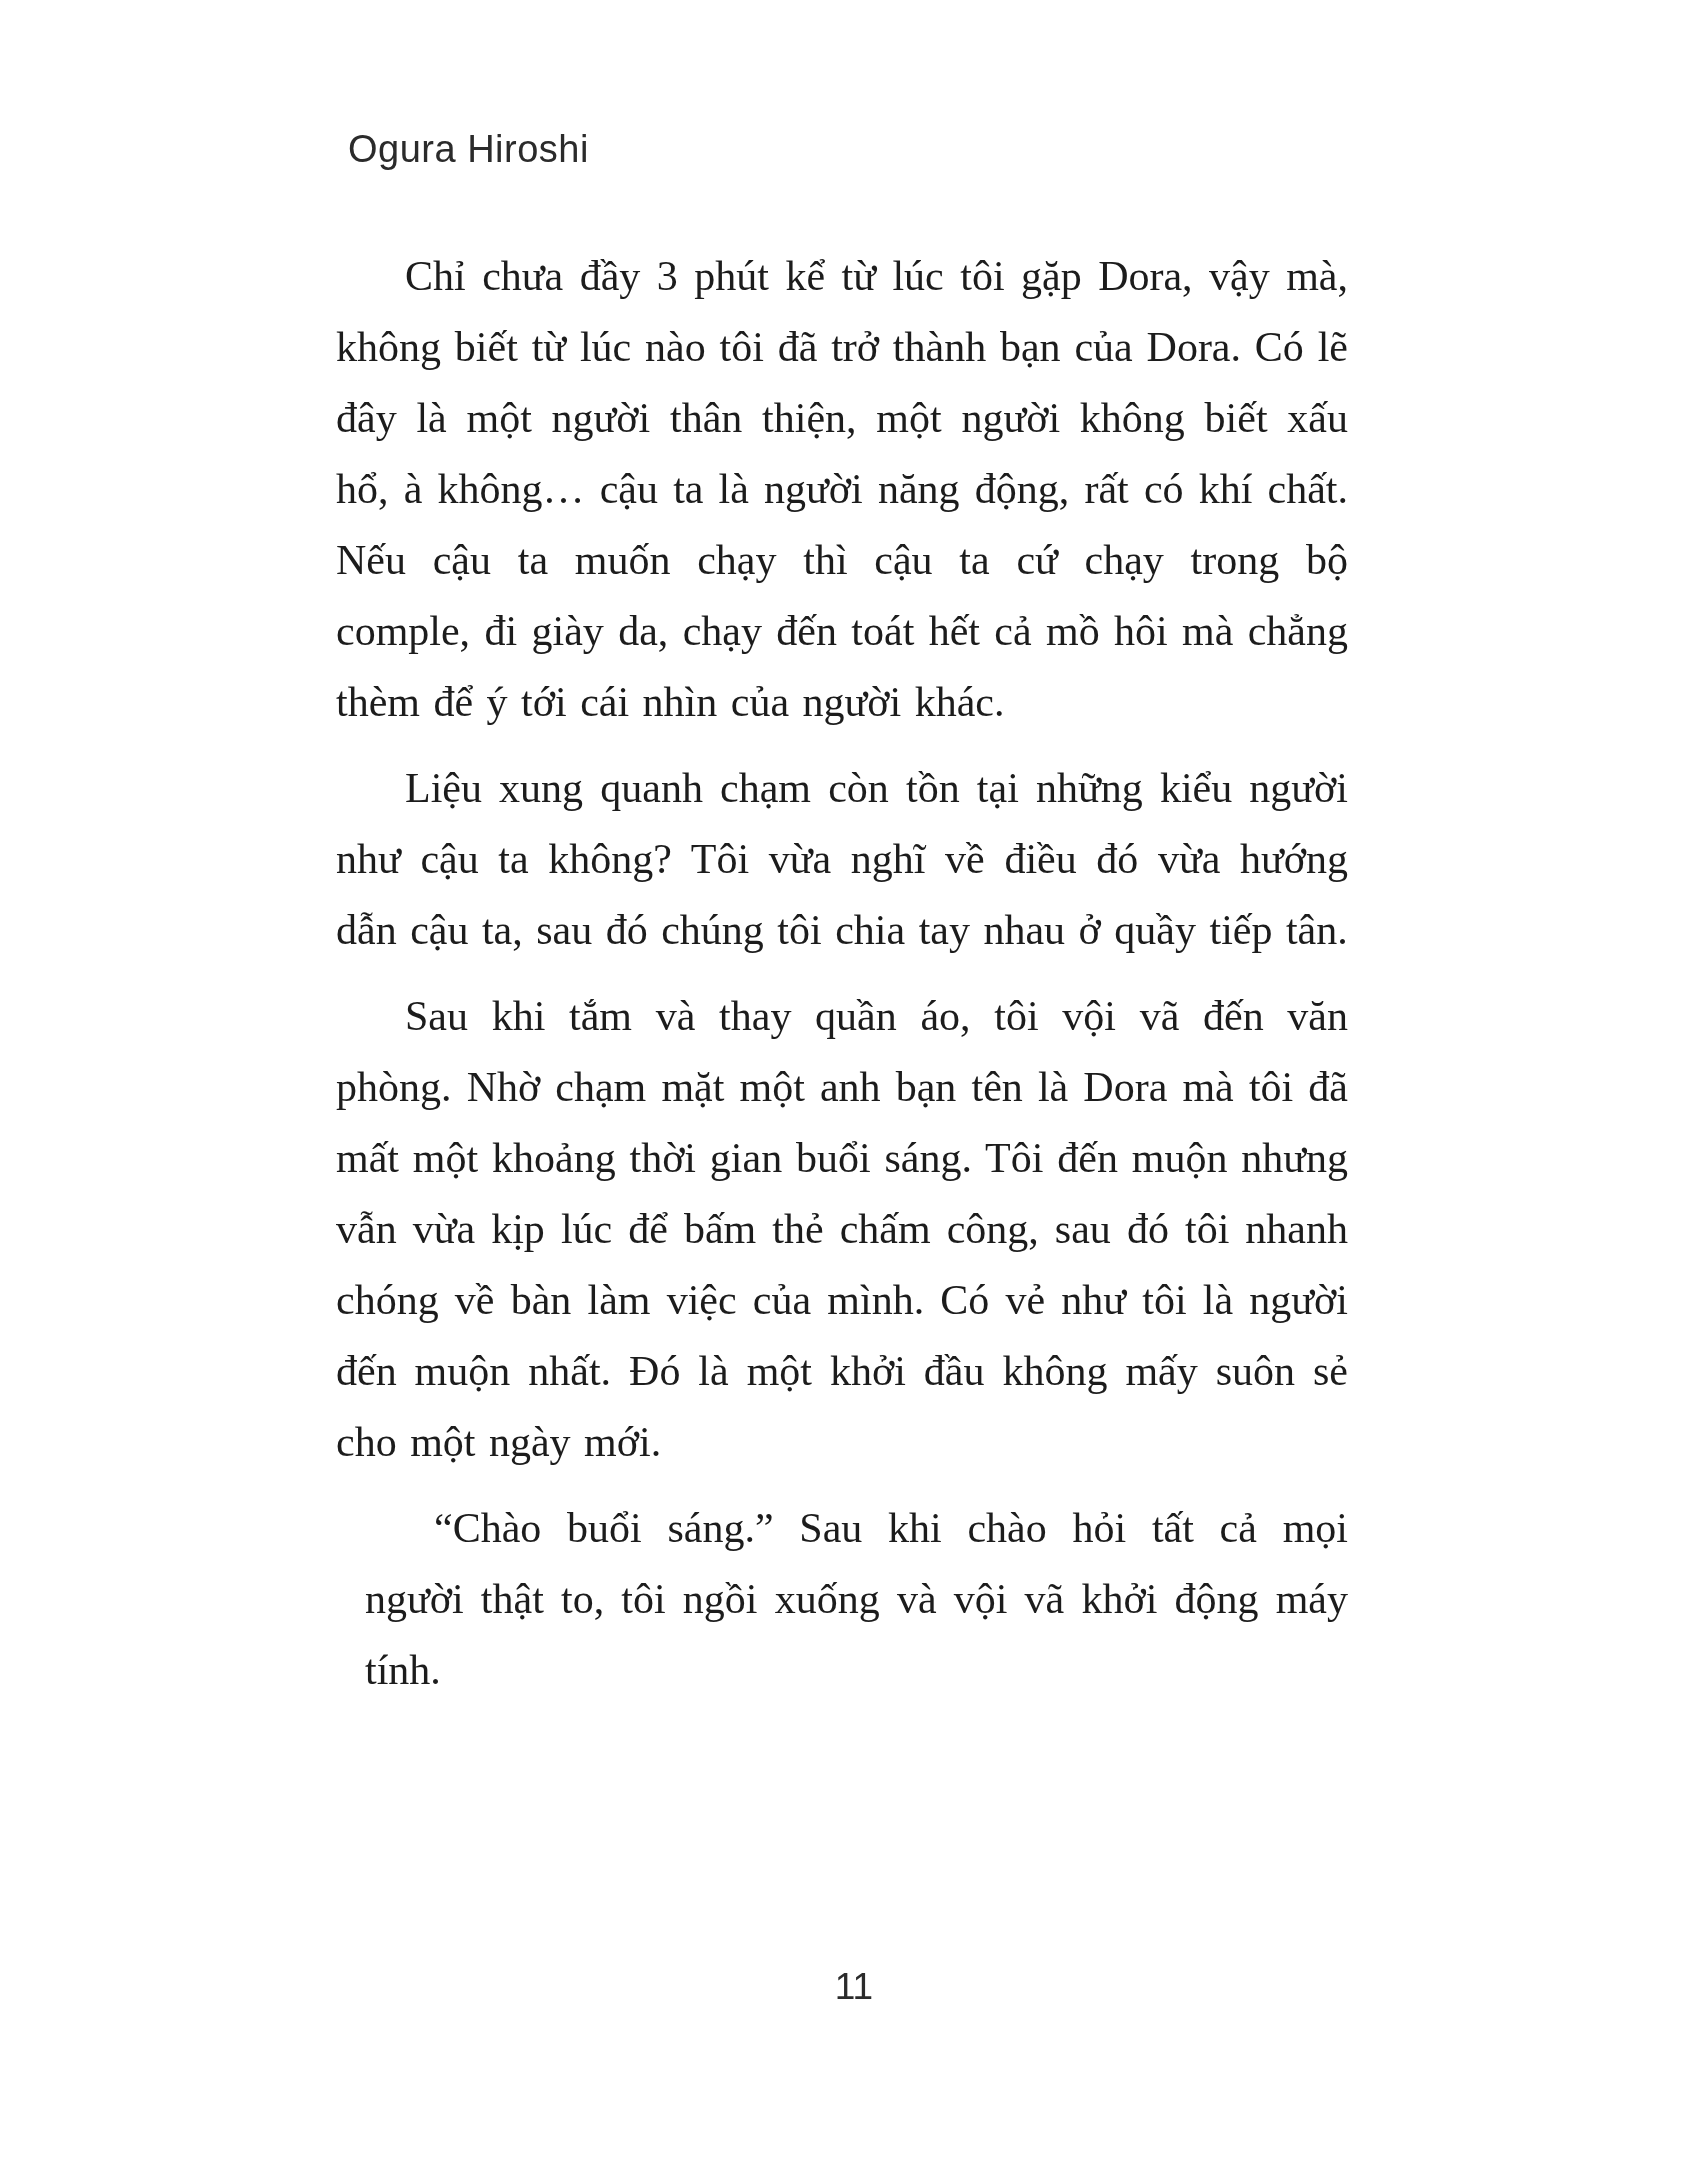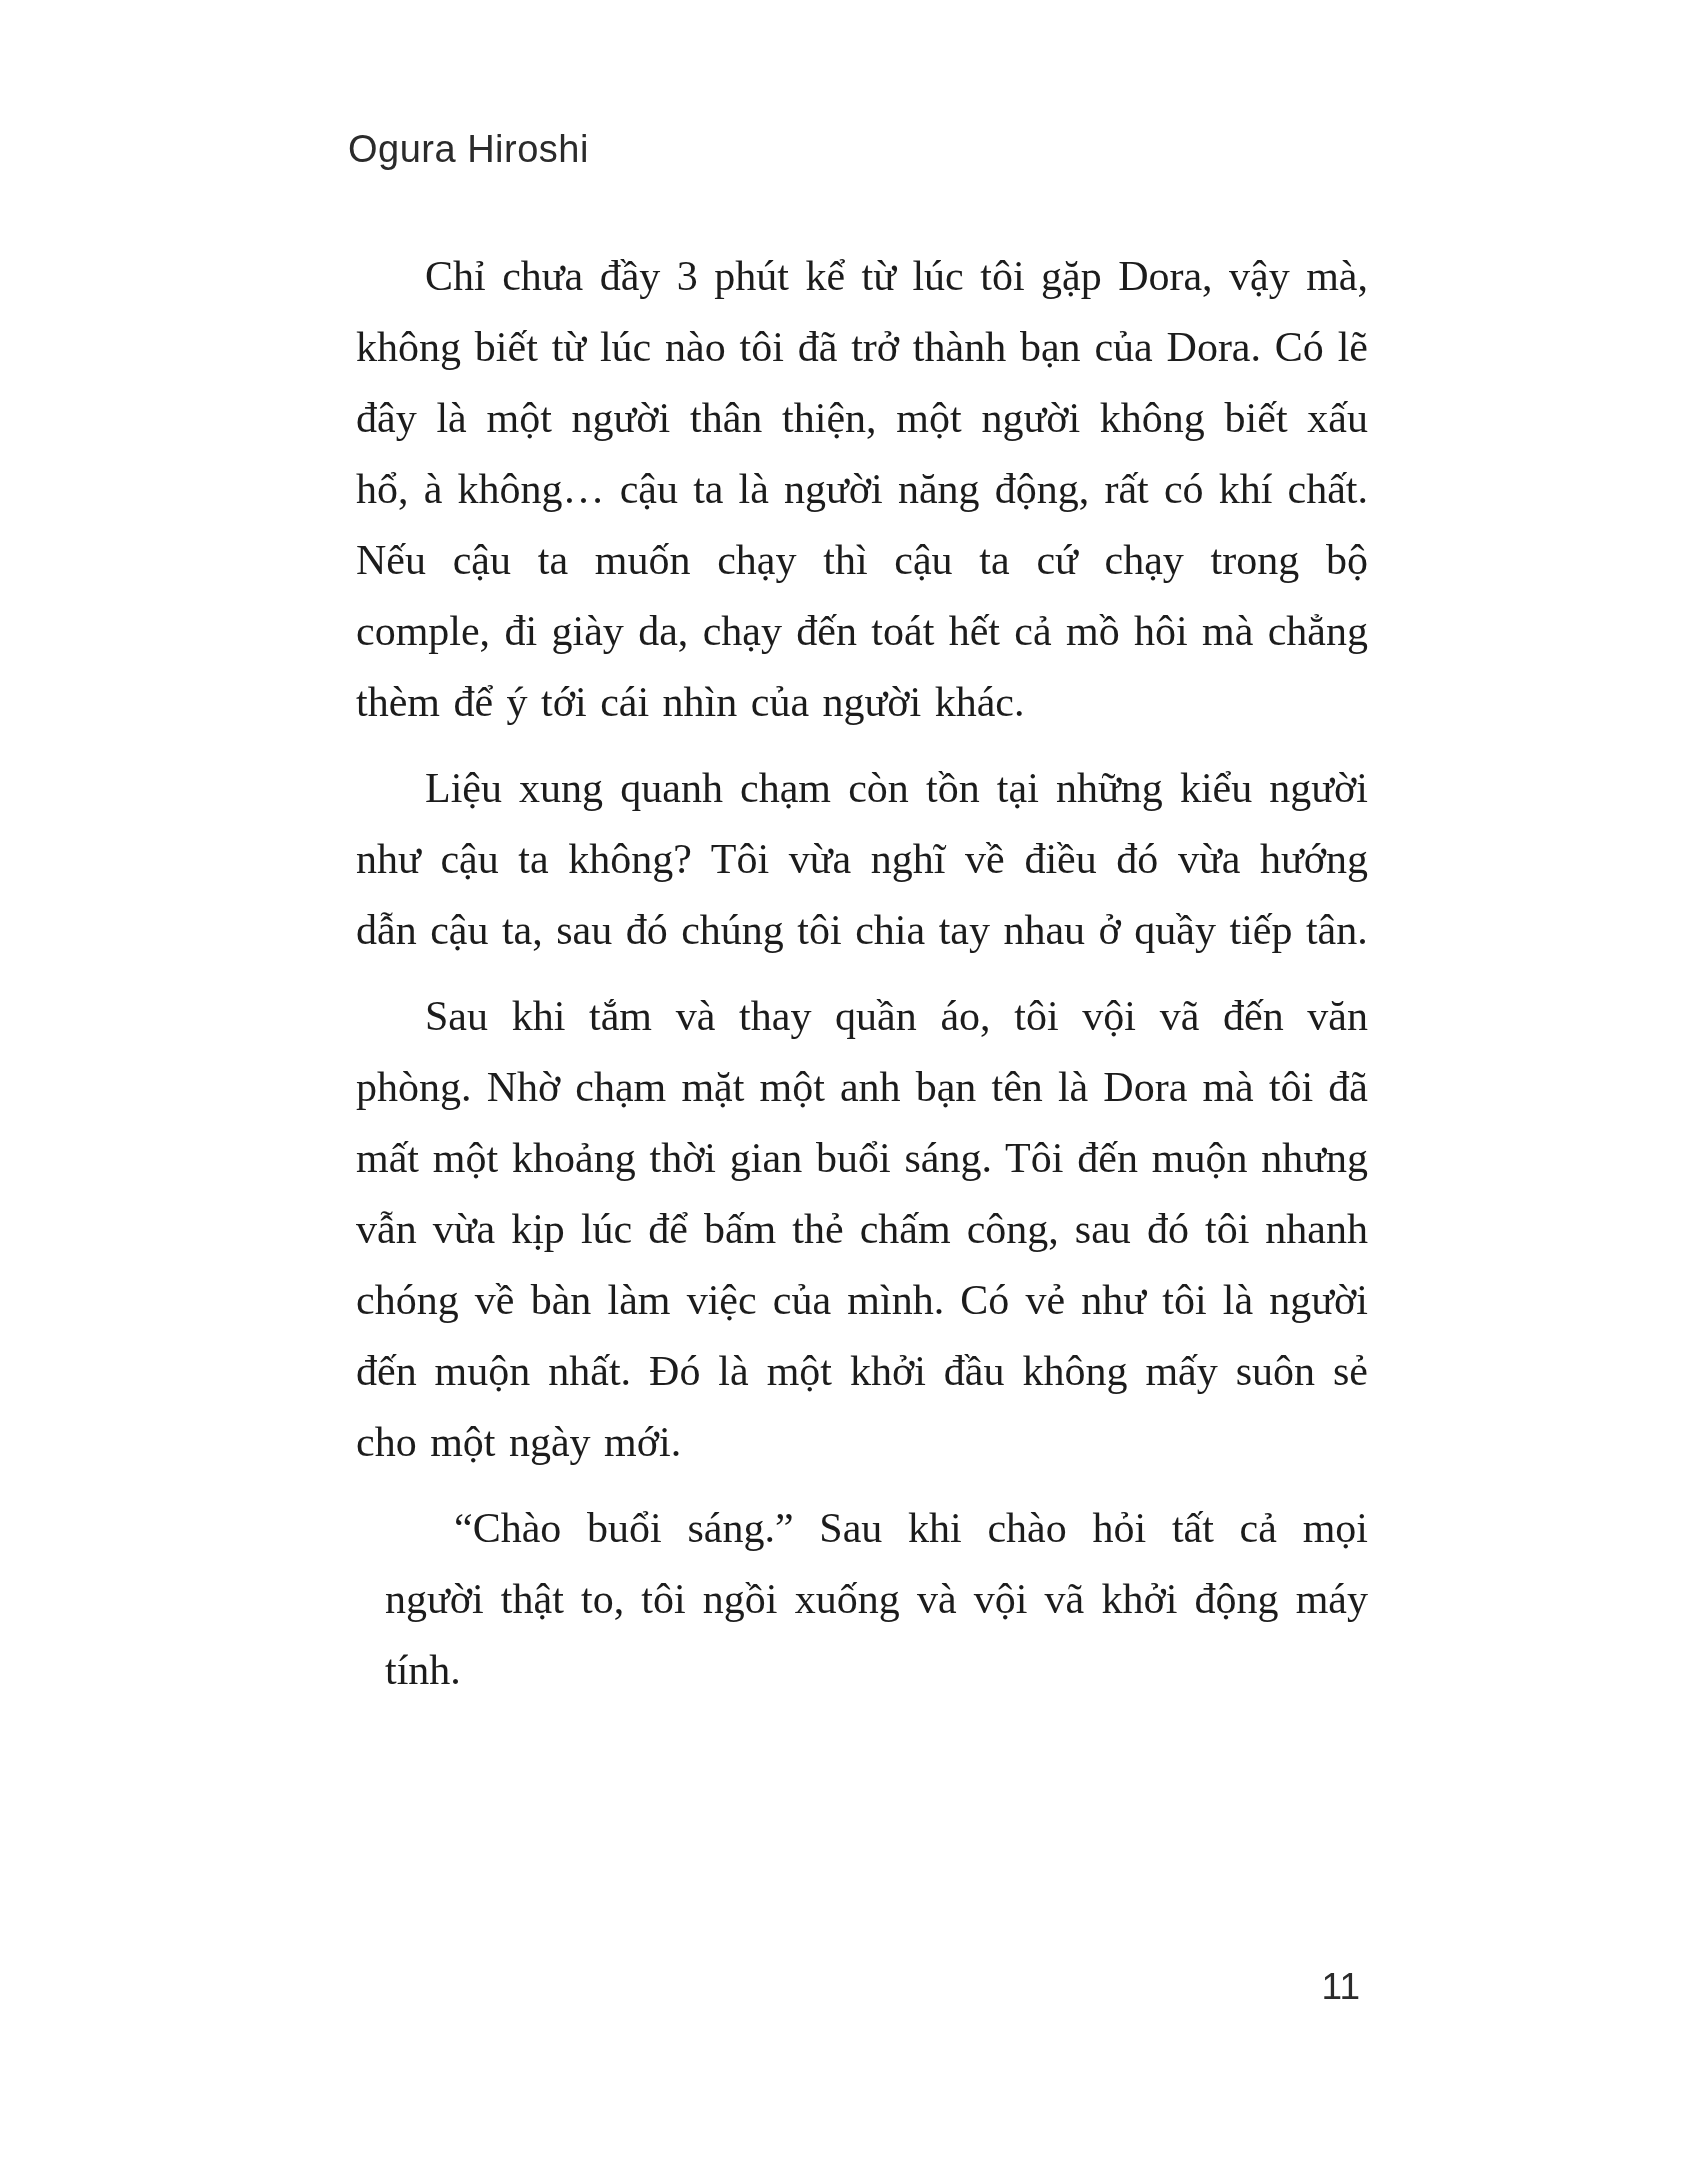--- a/index.html
+++ b/index.html
@@ -21,21 +21,21 @@
     text-align: left;
     font-family: "Liberation Sans", sans-serif;
     font-size: 38px;
     line-height: 48px;
     color: #2b2b2b;
     letter-spacing: 0.5px;
   }
   .body-text {
     position: absolute;
     top: 241px;
-    left: 356px;
+    left: 336px;
     width: 1012px;
     font-family: "Liberation Serif", serif;
     font-size: 42px;
     line-height: 71px;
     color: #1c1c1c;
     text-align: justify;
   }
   .body-text p {
     margin: 0 0 15px 0;
     text-indent: 69px;
@@ -43,21 +43,21 @@
   }
   .body-text p:last-child {
     margin-bottom: 0;
     margin-left: 29px;
   }
   .page-number {
     position: absolute;
     top: 1965px;
     left: 348px;
     width: 1012px;
-    text-align: right;
+    text-align: center;
     font-family: "Liberation Sans", sans-serif;
     font-size: 37px;
     line-height: 44px;
     color: #2b2b2b;
   }
 </style>
 </head>
 <body>
 
 <div class="running-header">Ogura Hiroshi</div>

